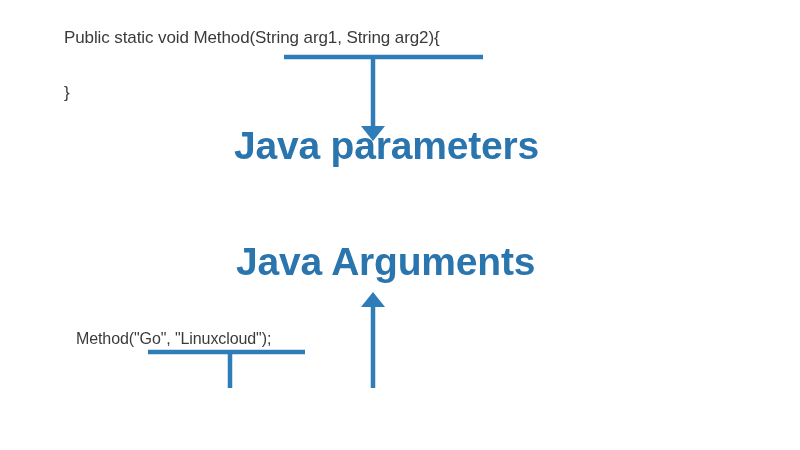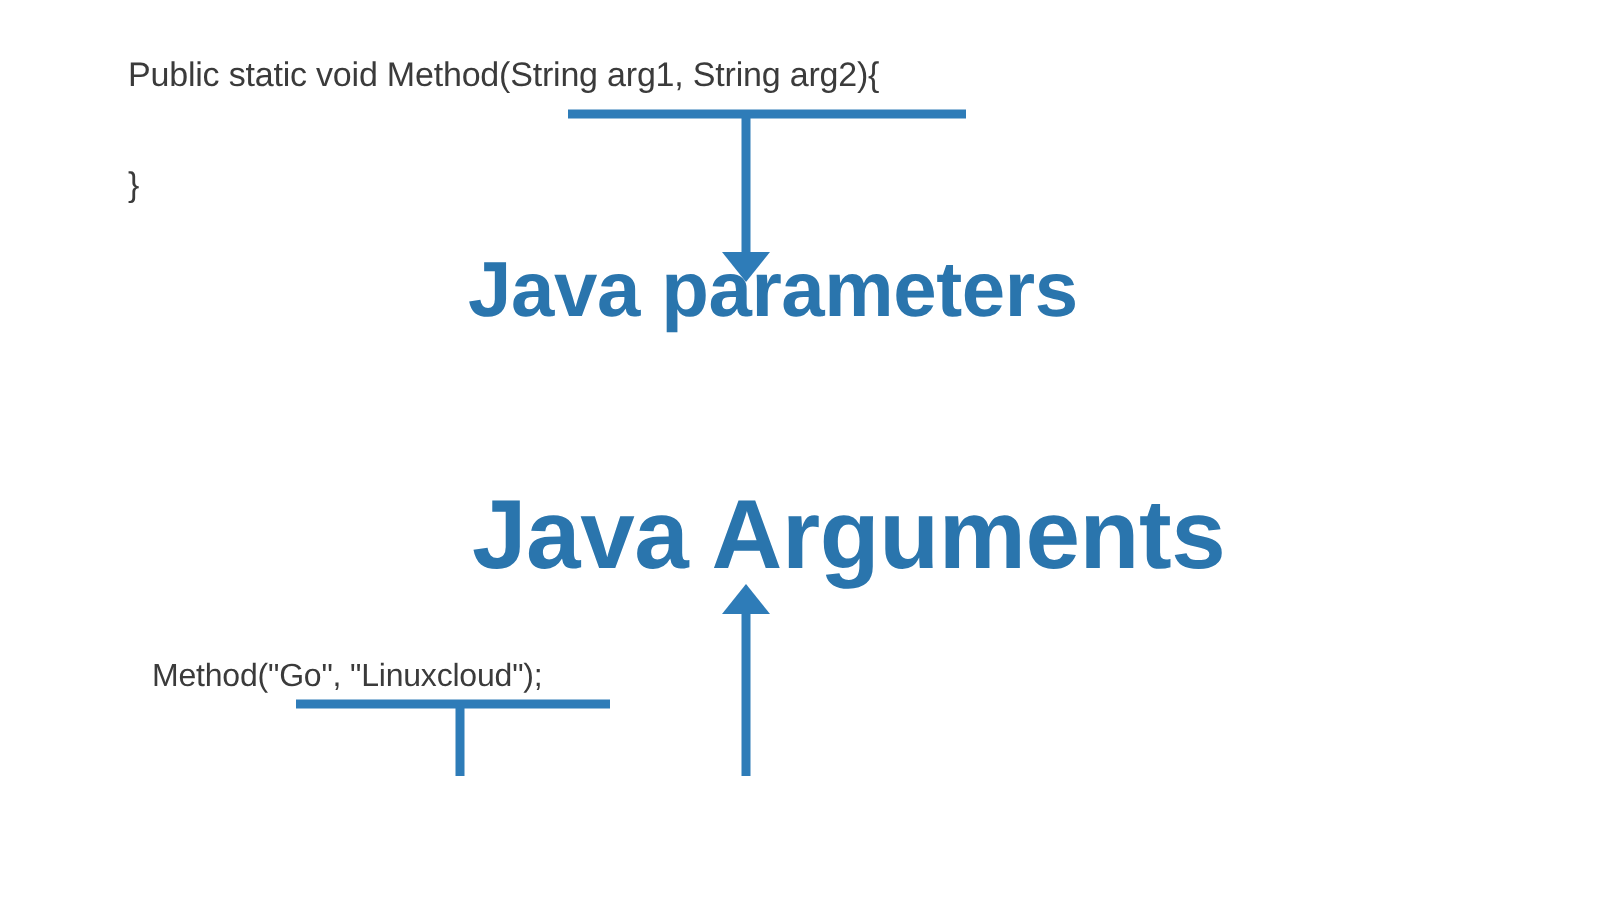--- a/index.html
+++ b/index.html
@@ -58,21 +58,21 @@
     letter-spacing: -0.2px;
   }
   .heading-parameters {
     left: 234px;
     top: 124px;
     font-size: 39px;
   }
   .heading-arguments {
     left: 236px;
     top: 240px;
-    font-size: 49px;
+    font-size: 39px;
   }
 </style>
 </head>
 <body>
 
 <div id="canvas">
 
   <div class="code-text signature-line">Public static void Method(String arg1, String arg2){</div>
 
   <div class="code-text brace-line">}</div>

